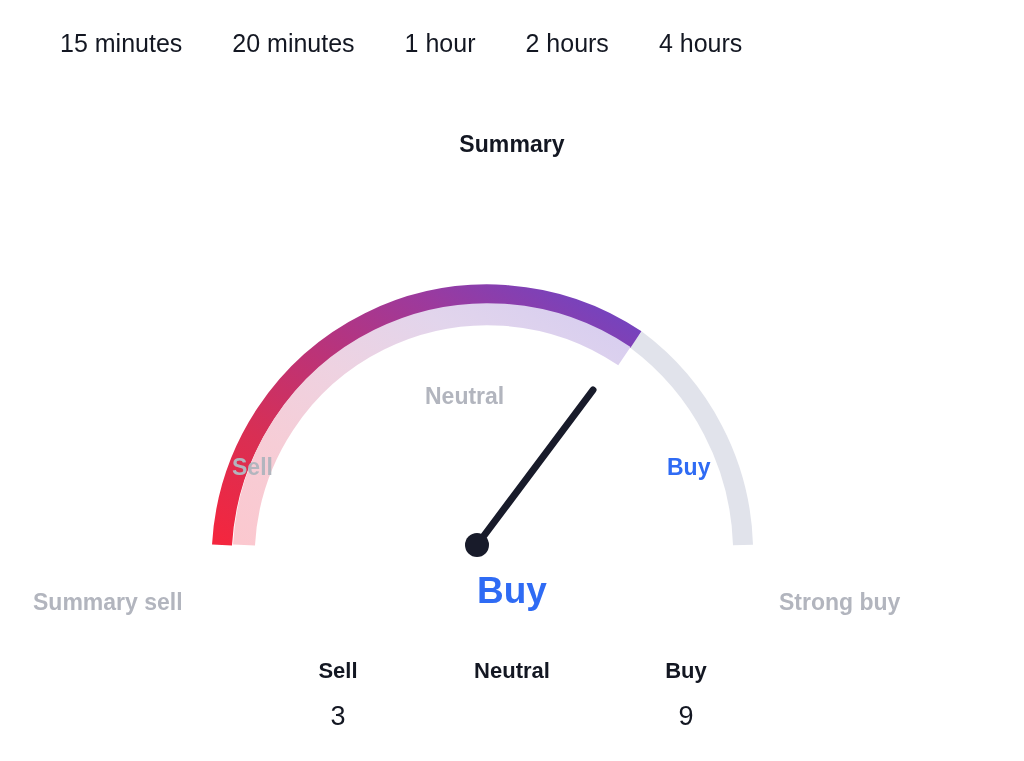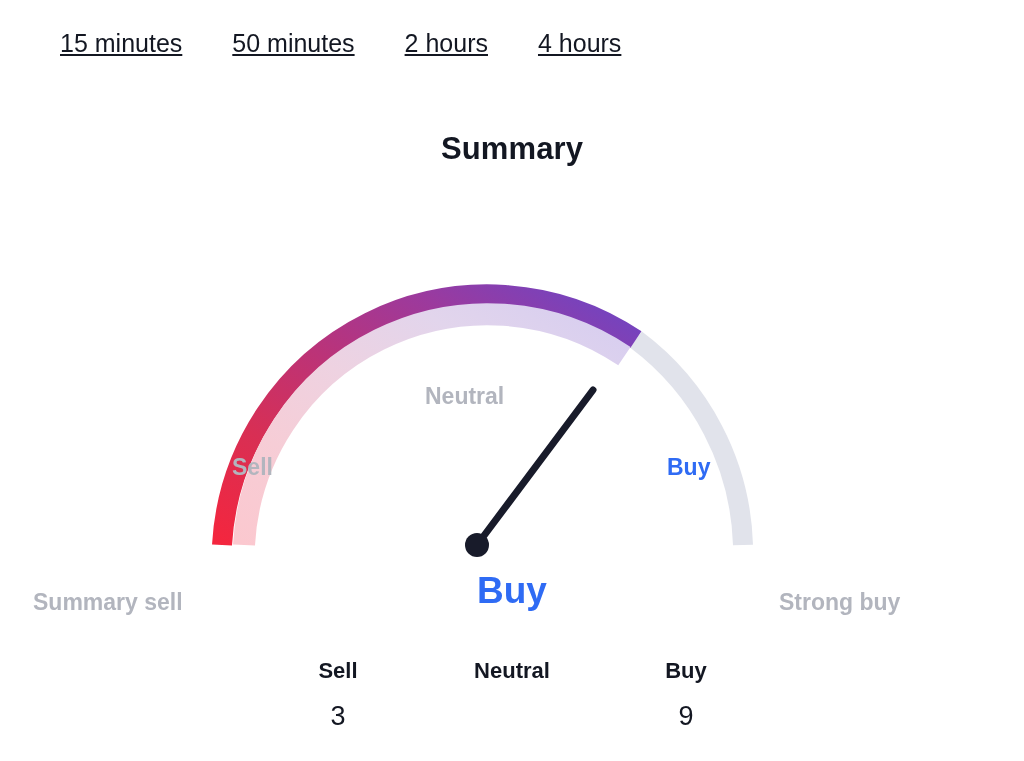--- a/index.html
+++ b/index.html
@@ -31,37 +31,36 @@
     font-size: 25px;
     font-weight: 400;
     color: #131722;
     line-height: 1;
     padding: 13px 16px 14px 16px;
     border-radius: 8px;
     white-space: nowrap;
     background: transparent;
     cursor: pointer;
     user-select: none;
-    text-decoration: underline;
   }
   .tab.first { margin-left: 44px; }
   .tab.active {
     background: #eef0f6;
     font-weight: 700;
   }
   .tab.gap { margin-left: 18px; }
 
   
   .summary-title {
     position: absolute;
     left: 0;
     top: 131px;
     width: 1024px;
     text-align: center;
-    font-size: 31px;
+    font-size: 23px;
     font-weight: 700;
     color: #131722;
     letter-spacing: 0.1px;
   }
 
   
   .gauge-wrap {
     position: absolute;
     left: 0;
     top: 170px;
@@ -128,21 +127,22 @@
     font-weight: 400;
     color: #131722;
     line-height: 1;
   }
 </style>
 </head>
 <body>
 
 <div class="tabbar">
   <div class="tab first">15 minutes</div>
-  <div class="tab gap">50 minutes</div>
+  <div class="tab gap">20 minutes</div>
+  <div class="tab gap">1 hour</div>
   <div class="tab gap">2 hours</div>
   <div class="tab gap">4 hours</div>
 </div>
 
 <div class="summary-title">Summary</div>
 
 <div class="gauge-wrap">
 
   <svg class="gauge-svg" width="1024" height="420" viewBox="0 0 1024 420">
     <defs>

